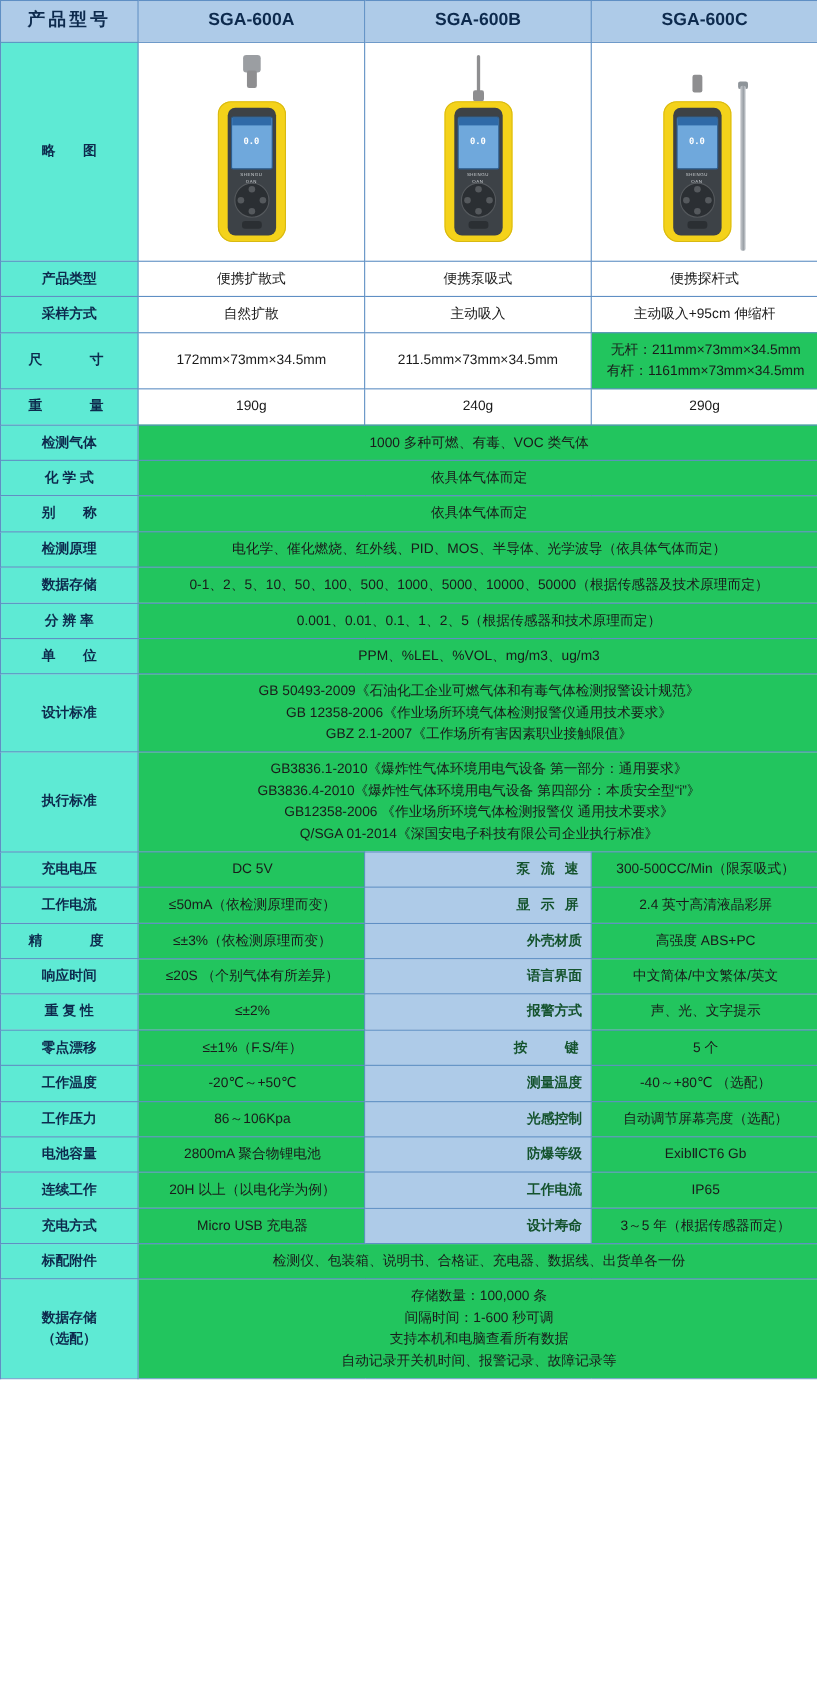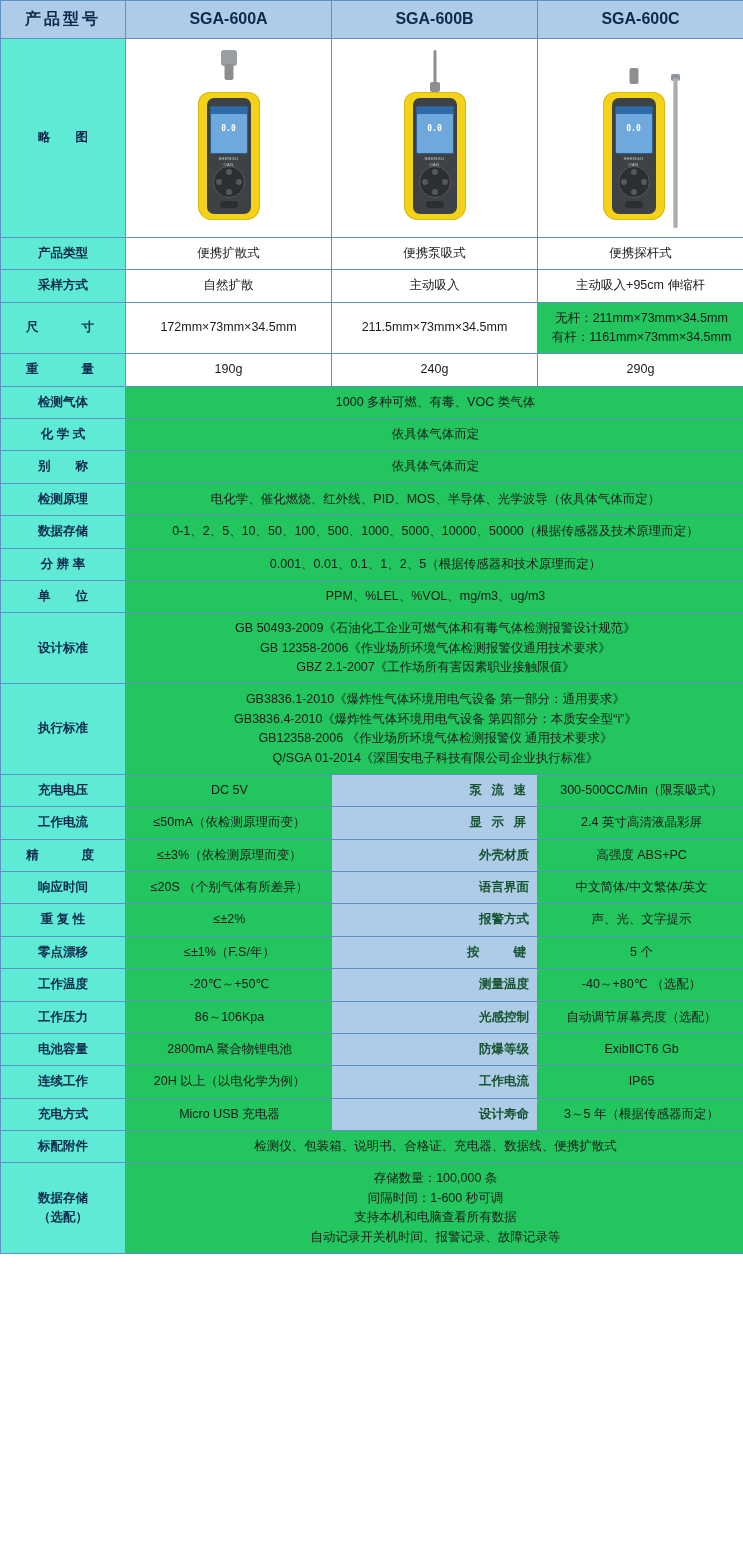--- a/index.html
+++ b/index.html
@@ -364,21 +364,21 @@
     </tr>
     <tr>
       <td class="lbl">充电方式</td>
       <td class="val">Micro USB 充电器</td>
       <td class="lbl2">设计寿命</td>
       <td class="val">3～5 年（根据传感器而定）</td>
     </tr>
 
     <tr>
       <td class="lbl">标配附件</td>
-      <td class="val" colspan="3">检测仪、包装箱、说明书、合格证、充电器、数据线、便携扩散式</td>
+      <td class="val" colspan="3">检测仪、包装箱、说明书、合格证、充电器、数据线、出货单各一份</td>
     </tr>
     <tr>
       <td class="lbl" style="white-space:pre-line;">数据存储
 （选配）</td>
       <td class="val" colspan="3" style="white-space:pre-line;">存储数量：100,000 条
 间隔时间：1-600 秒可调
 支持本机和电脑查看所有数据
 自动记录开关机时间、报警记录、故障记录等</td>
     </tr>
   </tbody>

